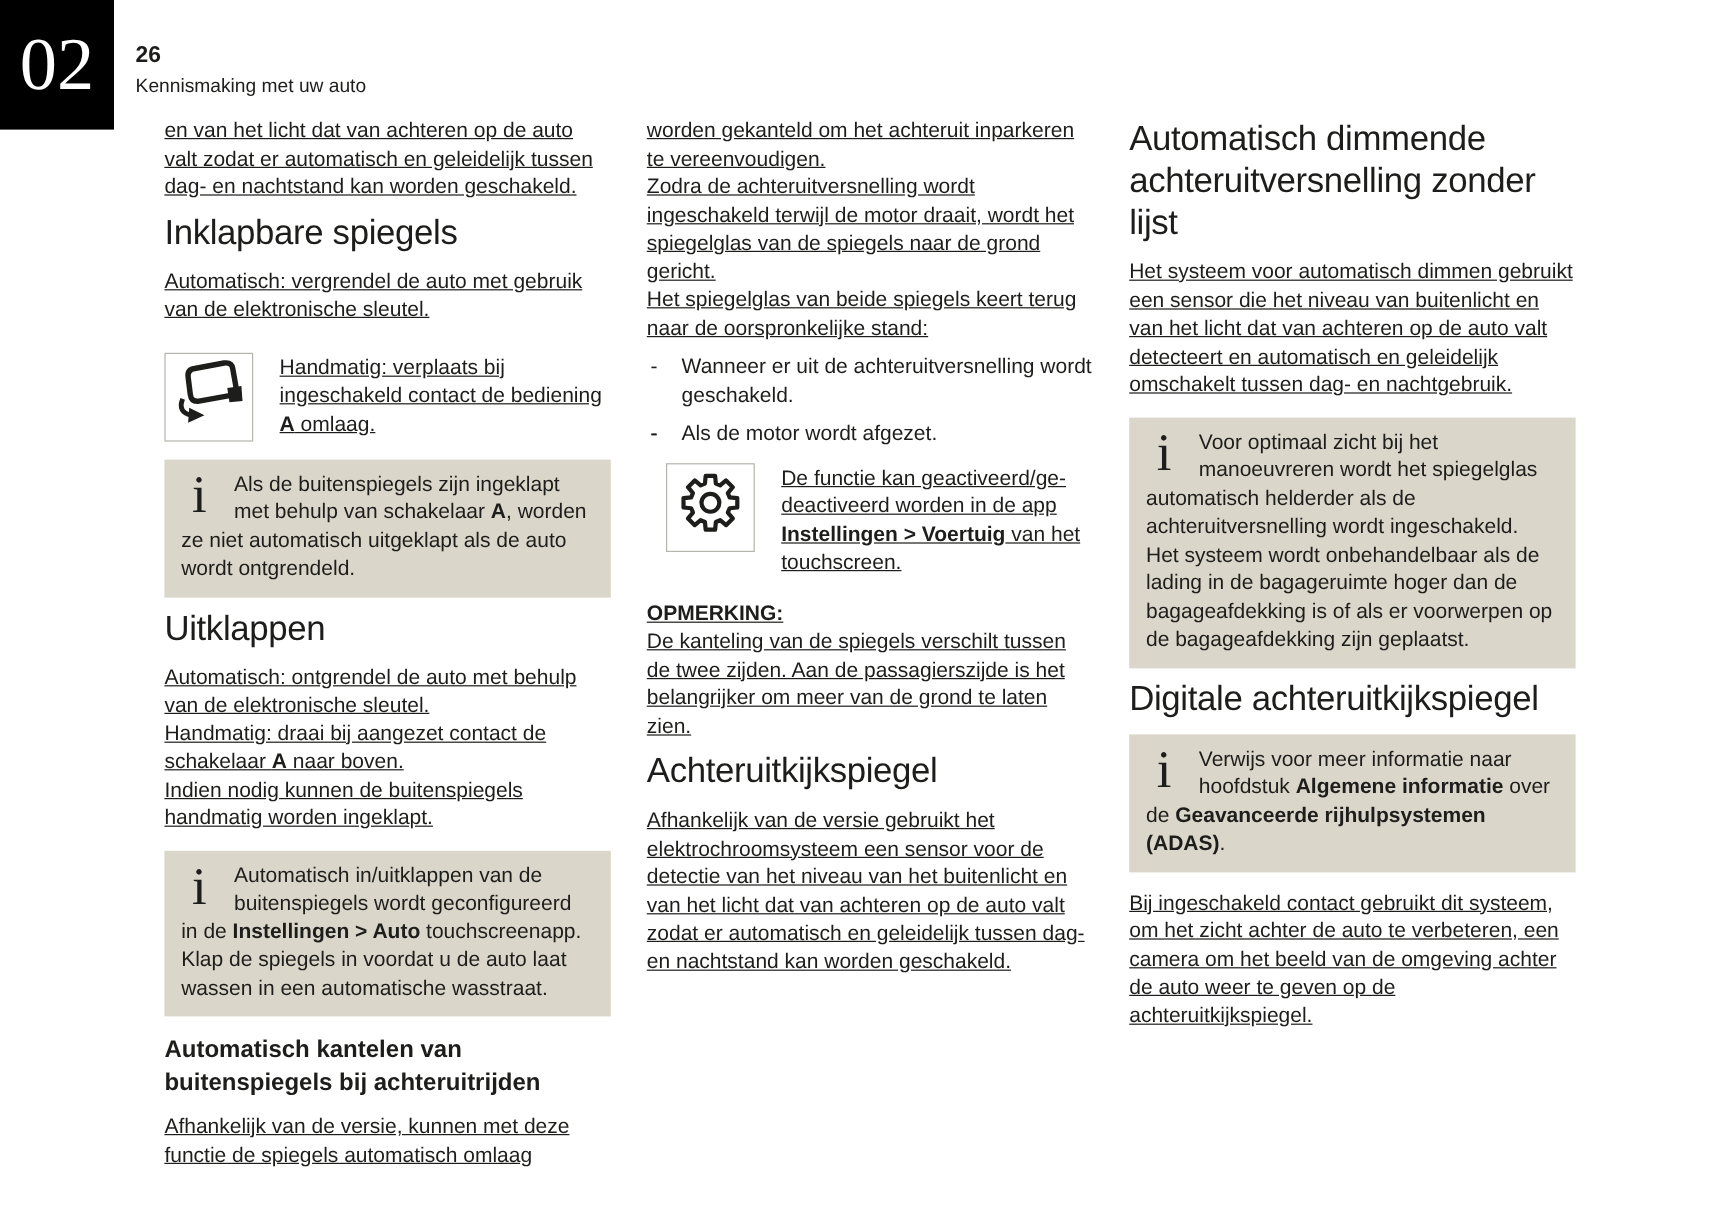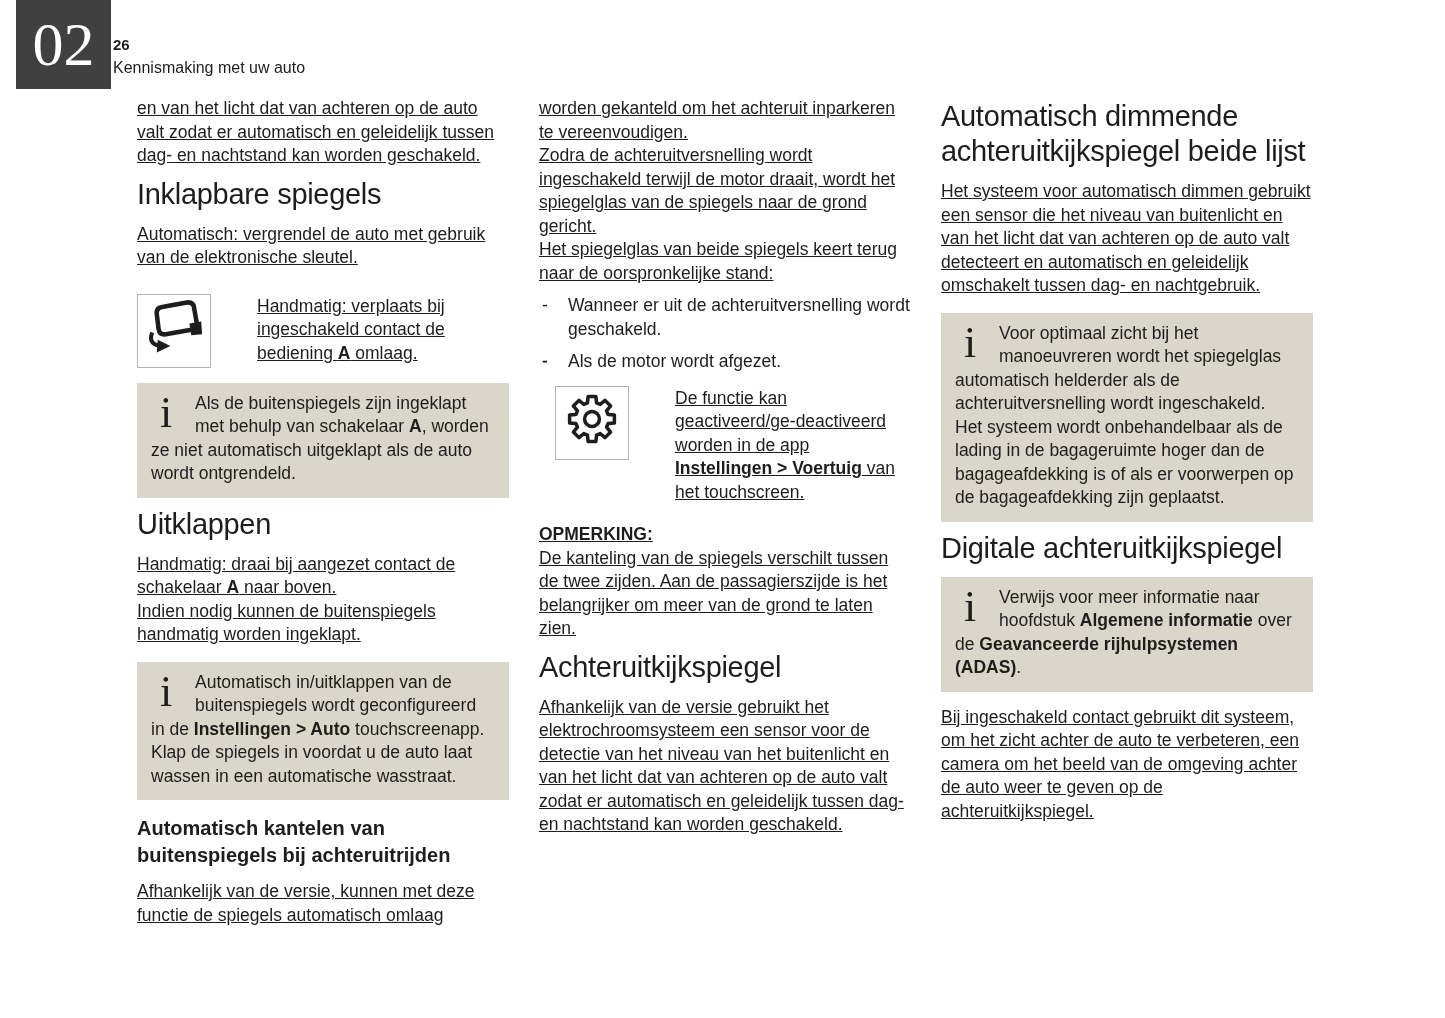--- a/index.html
+++ b/index.html
@@ -5,46 +5,46 @@
   * { margin:0; padding:0; box-sizing:border-box; }
   html,body { width:1445px; height:1018px; }
   body {
     background:#ffffff;
     font-family:"Liberation Sans", sans-serif;
     color:#1d1d1b;
     position:relative;
     overflow:hidden;
   }
   .chapter-box {
-    position:absolute; left:16px; top:0;
-    width:95px; height:89px;
-    background:#404040; color:#fff;
+    position:absolute; left:0; top:0;
+    width:95px; height:108px;
+    background:#000000; color:#fff;
     display:flex; align-items:center; justify-content:center;
     font-family:"Liberation Serif", serif;
     font-size:62px; font-weight:400;
   }
   .page-header { position:absolute; left:113px; top:36px; }
-  .page-number { font-weight:700; font-size:15px; }
+  .page-number { font-weight:700; font-size:19px; }
   .chapter-title { font-size:16px; margin-top:6px; }
 
   .columns { position:absolute; left:137px; top:97px; display:flex; gap:30px; }
   .col { width:372px; font-size:17.5px; line-height:23.5px; }
   p { margin:0;text-decoration:underline; }
   .h2 { font-size:29px; line-height:35px; font-weight:400; letter-spacing:-0.3px; margin:9px 0 11px; }
   .h2.first { margin-top:2px; }
   .h3 { font-size:20px; line-height:27px; font-weight:700; margin:15px 0 11px; }
 
   .icon-row { display:flex; gap:22px; margin-top:24px; align-items:flex-start; }
   .icon-row.tight { margin-top:12px;padding-left:16px; }
   .icon-box {
     flex:0 0 auto; width:74px; height:74px;
     border:1px solid #b5b3ad; background:#fff;
     display:flex; align-items:center; justify-content:center;
   }
-  .icon-caption { padding-top:1px;margin-left:24px; }
+  .icon-caption { padding-top:1px; }
 
   .infobox { background:#DAD6CA; padding:9px 16px 12px 14px; margin-top:15px; }
   .infobox .iglyph {
     float:left; width:44px;
     font-family:"Liberation Serif", serif;
     font-size:44px; line-height:42px;
     padding-left:9px;
   }
 
   .bullets { margin:9px 0 2px; list-style:none; }
@@ -88,20 +88,21 @@
       </div>
       <p class="icon-caption"><span>Handmatig: verplaats bij ingeschakeld contact de bediening </span><b>A</b><span> omlaag.</span></p>
     </div>
 
     <div class="infobox">
       <span class="iglyph">i</span><span>Als de buitenspiegels zijn ingeklapt met behulp van schakelaar </span><b>A</b><span>, worden ze niet automatisch uitgeklapt als de auto wordt ontgrendeld.</span>
     </div>
 
     <div class="h2">Uitklappen</div>
 
+    <p>Automatisch: ontgrendel de auto met behulp van de elektronische sleutel.</p>
     <p><span>Handmatig: draai bij aangezet contact de schakelaar </span><b>A</b><span> naar boven.</span></p>
     <p>Indien nodig kunnen de buitenspiegels handmatig worden ingeklapt.</p>
 
     <div class="infobox">
       <span class="iglyph">i</span><span>Automatisch in/uitklappen van de buitenspiegels wordt geconfigureerd in de </span><b>Instellingen &gt; Auto</b><span> touchscreenapp. Klap de spiegels in voordat u de auto laat wassen in een automatische wasstraat.</span>
     </div>
 
     <div class="h3">Automatisch kantelen van buitenspiegels bij achteruitrijden</div>
     <p>Afhankelijk van de versie, kunnen met deze functie de spiegels automatisch omlaag</p>
   </section>
@@ -137,21 +138,21 @@
     </div>
 
     <p class="remark-label">OPMERKING:</p>
     <p>De kanteling van de spiegels verschilt tussen de twee zijden. Aan de passagierszijde is het belangrijker om meer van de grond te laten zien.</p>
 
     <div class="h2">Achteruitkijkspiegel</div>
     <p>Afhankelijk van de versie gebruikt het elektrochroomsysteem een sensor voor de detectie van het niveau van het buitenlicht en van het licht dat van achteren op de auto valt zodat er automatisch en geleidelijk tussen dag- en nachtstand kan worden geschakeld.</p>
   </section>
 
   <section class="col">
-    <div class="h2 first">Automatisch dimmende achteruitkijkspiegel beide lijst</div>
+    <div class="h2 first">Automatisch dimmende achteruitversnelling zonder lijst</div>
     <p>Het systeem voor automatisch dimmen gebruikt een sensor die het niveau van buitenlicht en van het licht dat van achteren op de auto valt detecteert en automatisch en geleidelijk omschakelt tussen dag- en nachtgebruik.</p>
 
     <div class="infobox">
       <span class="iglyph">i</span><span>Voor optimaal zicht bij het manoeuvreren wordt het spiegelglas automatisch helderder als de achteruitversnelling wordt ingeschakeld. Het systeem wordt onbehandelbaar als de lading in de bagageruimte hoger dan de bagageafdekking is of als er voorwerpen op de bagageafdekking zijn geplaatst.</span>
     </div>
 
     <div class="h2">Digitale achteruitkijkspiegel</div>
 
     <div class="infobox" style="margin-top:4px;">
       <span class="iglyph">i</span><span>Verwijs voor meer informatie naar hoofdstuk </span><b>Algemene informatie</b><span> over de </span><b>Geavanceerde rijhulpsystemen (ADAS)</b><span>.</span>

